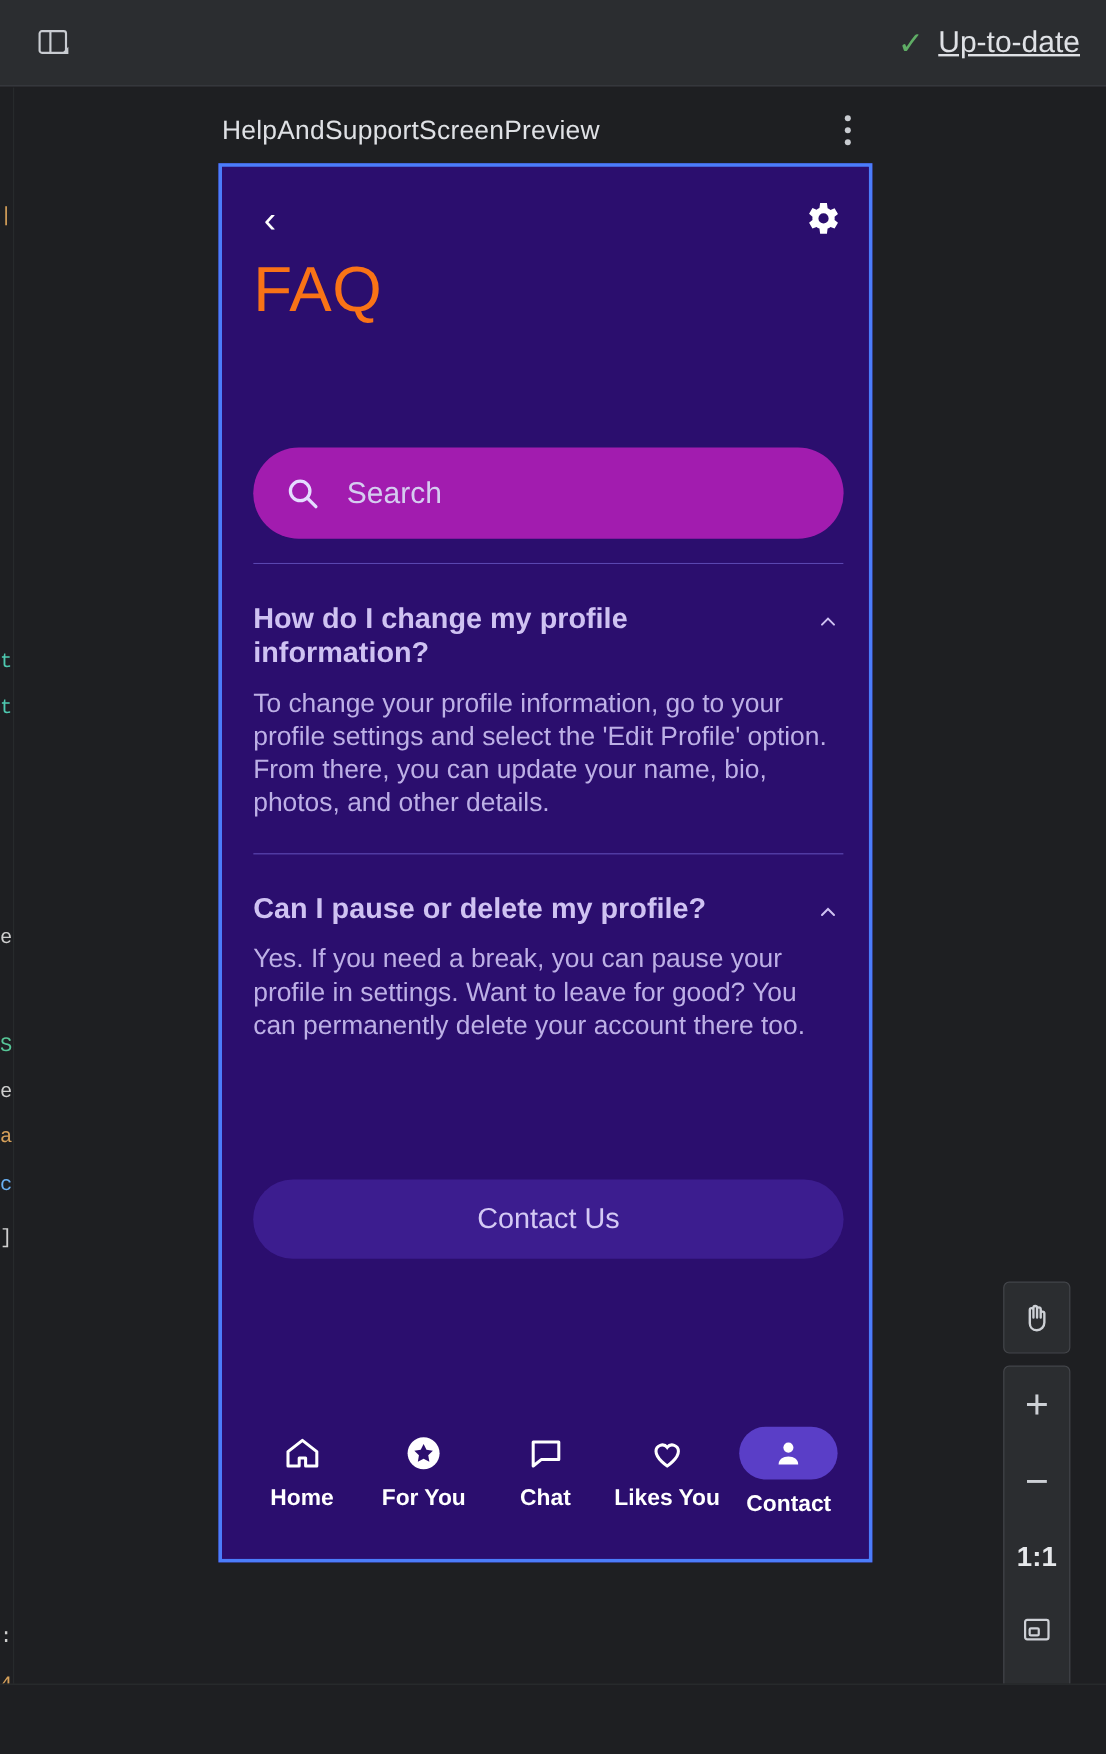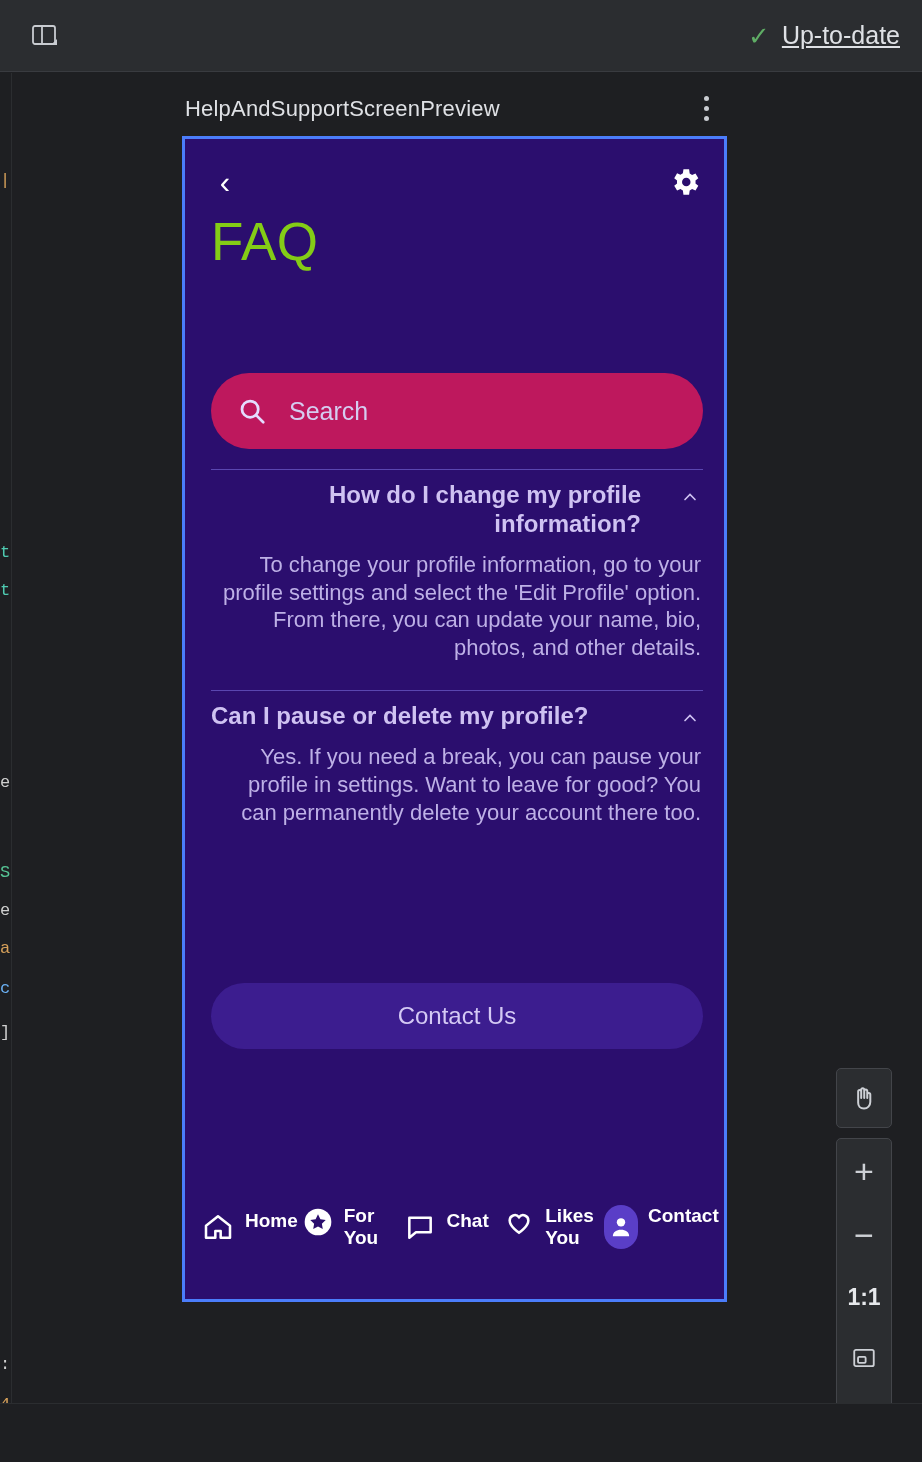--- a/index.html
+++ b/index.html
@@ -63,38 +63,38 @@
   
   .app-head { position: relative; height: 92px; }
   .back-arrow {
     position: absolute; left: 22px; top: 24px; width: 36px; height: 40px;
     color: #ffffff; font-size: 31px; line-height: 40px; text-align: center;
   }
   .gear { position: absolute; right: 22px; top: 26px; width: 34px; height: 34px; }
 
   .faq-title {
     position: absolute; left: 26px; top: 72px;
-    color: #84cc16; font-size: 53px; font-weight: 400; letter-spacing: .5px;
+    color: #f97316; font-size: 53px; font-weight: 400; letter-spacing: .5px;
   }
 
   
   .search {
     position: absolute; left: 26px; top: 234px; width: 492px; height: 76px;
-    background: #be185d; border-radius: 38px;
+    background: #a21caf; border-radius: 38px;
     display: flex; align-items: center; padding: 0 26px;
   }
   .search-icon { width: 30px; height: 30px; margin-right: 22px; flex: 0 0 auto; }
   .search-placeholder { color: #d5ccf0; font-size: 25px; }
 
   
   .faq-list {
     position: absolute; left: 26px; top: 330px; width: 492px; height: 440px;
     overflow: hidden;
   }
-  .faq-item { border-top: 1px solid #5a46b0; padding-top: 11px; text-align: right; }
+  .faq-item { border-top: 1px solid #5a46b0; padding-top: 32px; }
   .faq-q-row { display: flex; align-items: flex-start; justify-content: space-between; }
   .faq-q {
     color: #cfc2f2; font-size: 24px; font-weight: bold; line-height: 1.2;
     max-width: 430px;
   }
   .chev { width: 26px; height: 20px; flex: 0 0 auto; margin-top: 6px; }
   .faq-a {
     color: #bdb0e6; font-size: 22px; line-height: 1.27; margin-top: 12px;
     padding-right: 2px;
   }
@@ -107,21 +107,21 @@
     display: flex; align-items: center; justify-content: center;
     color: #d4c9f4; font-size: 24px; border: none; margin-top: 48px;
   }
 
   
   .bottom-nav {
     position: absolute; left: 0; bottom: 0; width: 100%; height: 130px;
     display: flex; align-items: center; justify-content: space-around;
     padding: 0 16px 14px 16px;
   }
-  .nav-item { display: flex; flex-direction: row; align-items: flex-start; gap: 10px; width: 104px; }
+  .nav-item { display: flex; flex-direction: column; align-items: center; gap: 10px; width: 104px; }
   .nav-icon { width: 34px; height: 34px; display: flex; align-items: center; justify-content: center; }
   .nav-label { color: #ffffff; font-size: 19px; font-weight: bold; }
   .nav-pill {
     width: 82px; height: 44px; border-radius: 22px; background: #5a3ec7;
     display: flex; align-items: center; justify-content: center;
   }
 
   
   .hand-btn {
     position: absolute; left: 836px; top: 1068px; width: 56px; height: 60px;

